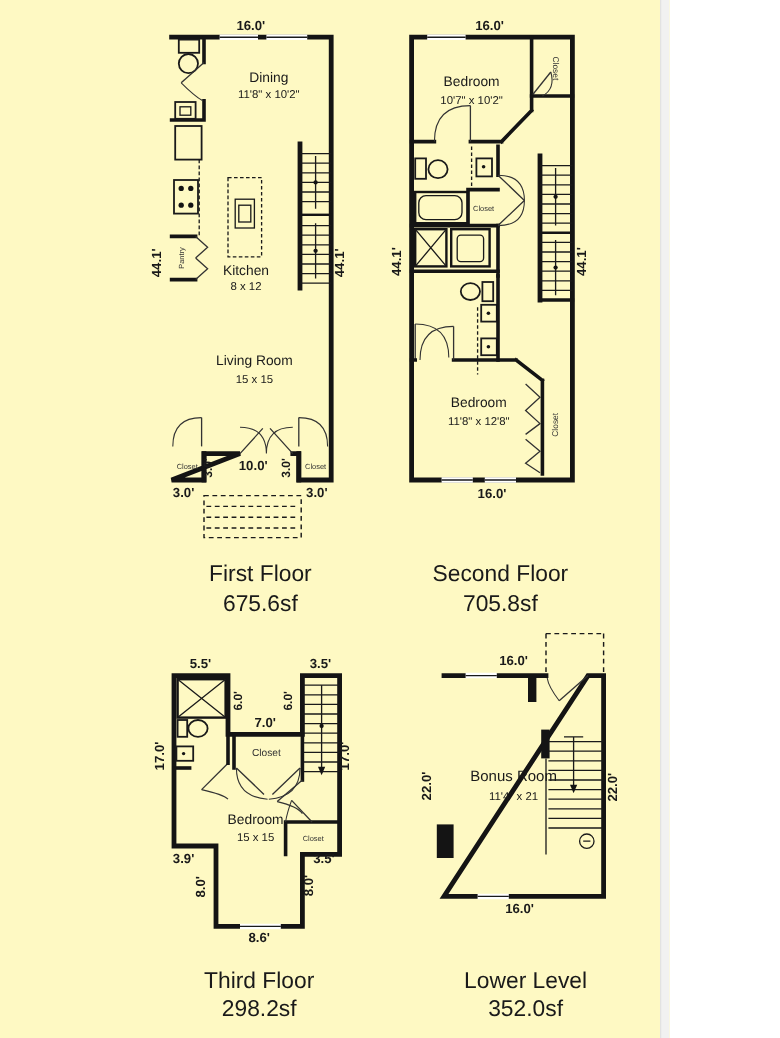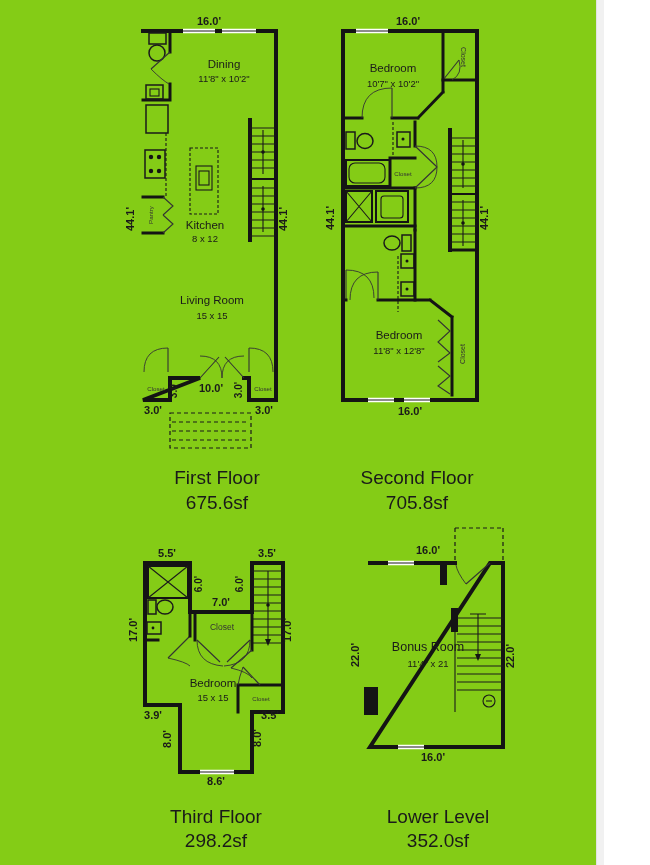--- a/index.html
+++ b/index.html
@@ -1,17 +1,17 @@
 <!DOCTYPE html>
 <html><head>
 <meta charset="utf-8">
 <style>
   html,body{margin:0;padding:0;background:#ffffff;}
   .page{
-    position:relative;width:604px;height:865px;background:#84cc16;overflow:hidden;
+    position:relative;width:558px;height:865px;background:#fef9c3;overflow:hidden;
     font-family:"Liberation Sans", sans-serif;
   }
   .edge-strip{
     position:absolute;top:0;right:0;width:7px;height:865px;
     background:#f1f1f1;border-left:1px solid #e2e2e2;
   }
   svg{position:absolute;top:0;left:0;}
   svg text{font-family:"Liberation Sans", sans-serif;fill:#1a1a1a;}
   .wall{stroke:#141414;stroke-width:4;fill:none;stroke-linecap:square;}
   .wall3{stroke:#141414;stroke-width:3;fill:none;stroke-linecap:square;}

